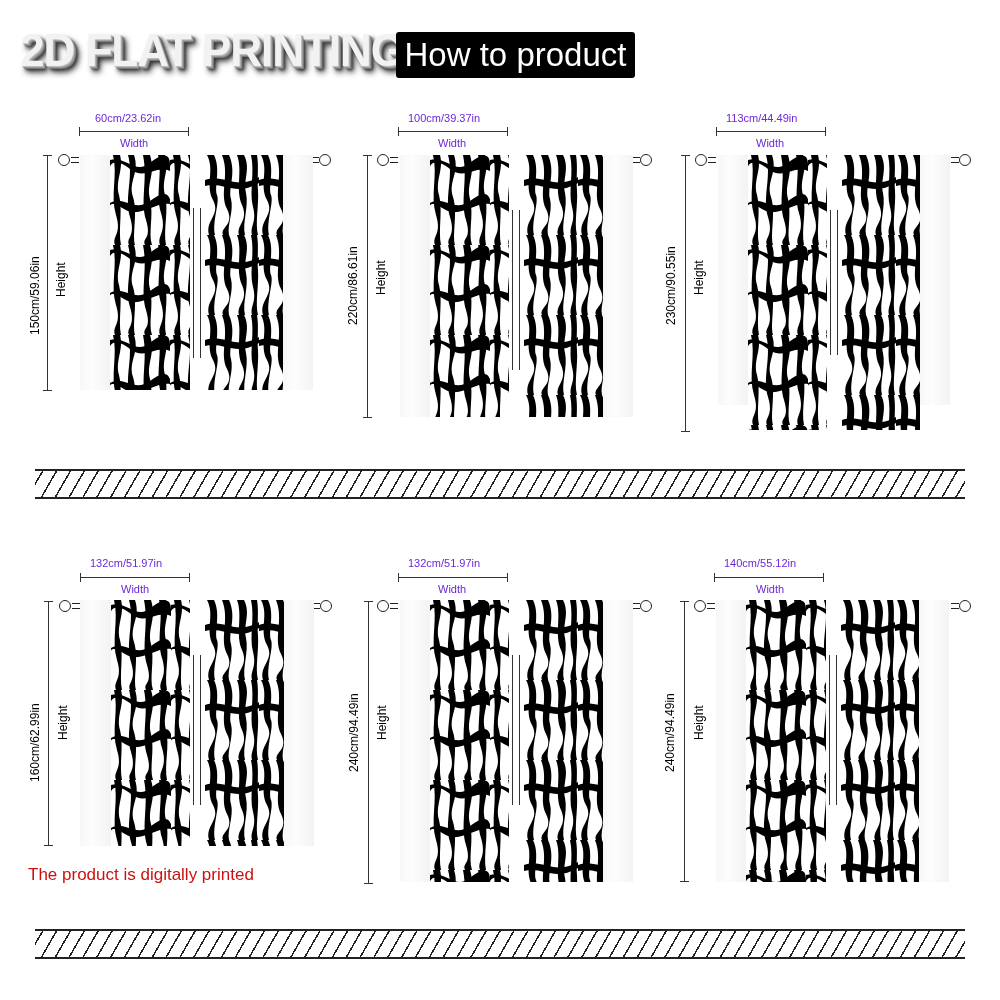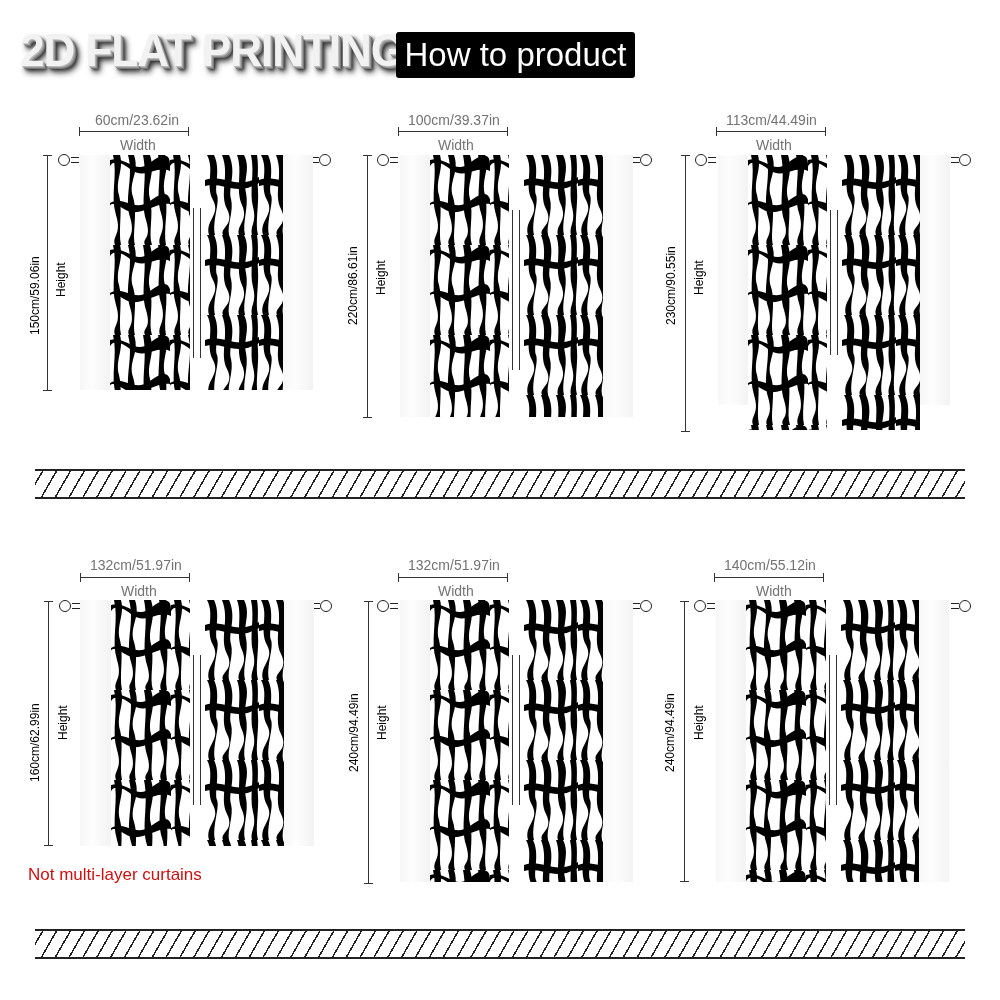--- a/index.html
+++ b/index.html
@@ -1,21 +1,21 @@
 <!DOCTYPE html>
 <html><head>
 <meta charset="utf-8">
 <style>
   html,body{margin:0;padding:0;background:#fff;}
   body{width:1000px;height:1000px;position:relative;overflow:hidden;font-family:"Liberation Sans",sans-serif;}
   .title{position:absolute;left:20px;top:26px;font-family:"Liberation Sans",sans-serif;font-weight:bold;font-size:44px;letter-spacing:-1px;color:#f2f2f2;
     text-shadow:1px 1px 0 #bbb,2px 2px 0 #999,3px 3px 0 #777,4px 4px 3px #333,5px 6px 6px #222;transform:scaleY(1.05);line-height:48px;white-space:nowrap;}
   .choose{position:absolute;left:396px;top:32px;width:239px;height:46px;background:#000;border-radius:3px;color:#fff;font-size:33px;line-height:46px;text-align:center;}
   .panel{position:absolute;}
-  .wlabel{position:absolute;font-size:14px;color:#737373;white-space:nowrap;}
+  .wlabel{position:absolute;font-size:11px;color:#6d28d9;white-space:nowrap;}
   .wbar{position:absolute;height:1px;background:#333;}
   .wbar:before,.wbar:after{content:"";position:absolute;top:-4px;width:1px;height:9px;background:#333;}
   .wbar:before{left:0}.wbar:after{right:0}
   .hbar{position:absolute;width:1px;background:#333;}
   .hbar:before,.hbar:after{content:"";position:absolute;left:-4px;width:9px;height:1px;background:#333;}
   .hbar:before{top:0}.hbar:after{bottom:0}
   .vtext{position:absolute;font-size:12px;transform:rotate(-90deg);transform-origin:left top;white-space:nowrap;color:#000;}
   .ring{position:absolute;width:10px;height:10px;border:1.5px solid #222;border-radius:50%;background:#fff;}
   .rodend{position:absolute;height:4px;border-top:1px solid #222;border-bottom:1px solid #222;width:8px;}
   .sheer{position:absolute;background:linear-gradient(90deg,#f7f7f7,#fdfdfd 40%,#f3f3f3);}
@@ -206,16 +206,16 @@
     </div>
   <div class="curtain" style="left:841px;top:600px;width:78px;height:282px;">
       <svg>
         <rect width="100%" height="100%" fill="url(#zebraB)"></rect>
       </svg>
     </div>
   <div class="seam" style="left:829px;top:655px;width:6px;height:150px;"></div>
 </div>
 
 <div class="note">
-  <div>Not multi-layer curtains</div>
+  <div>The product is digitally printed</div>
 </div>
 
 <div class="hatch" style="top:929px;"></div>
 
 </body></html>

